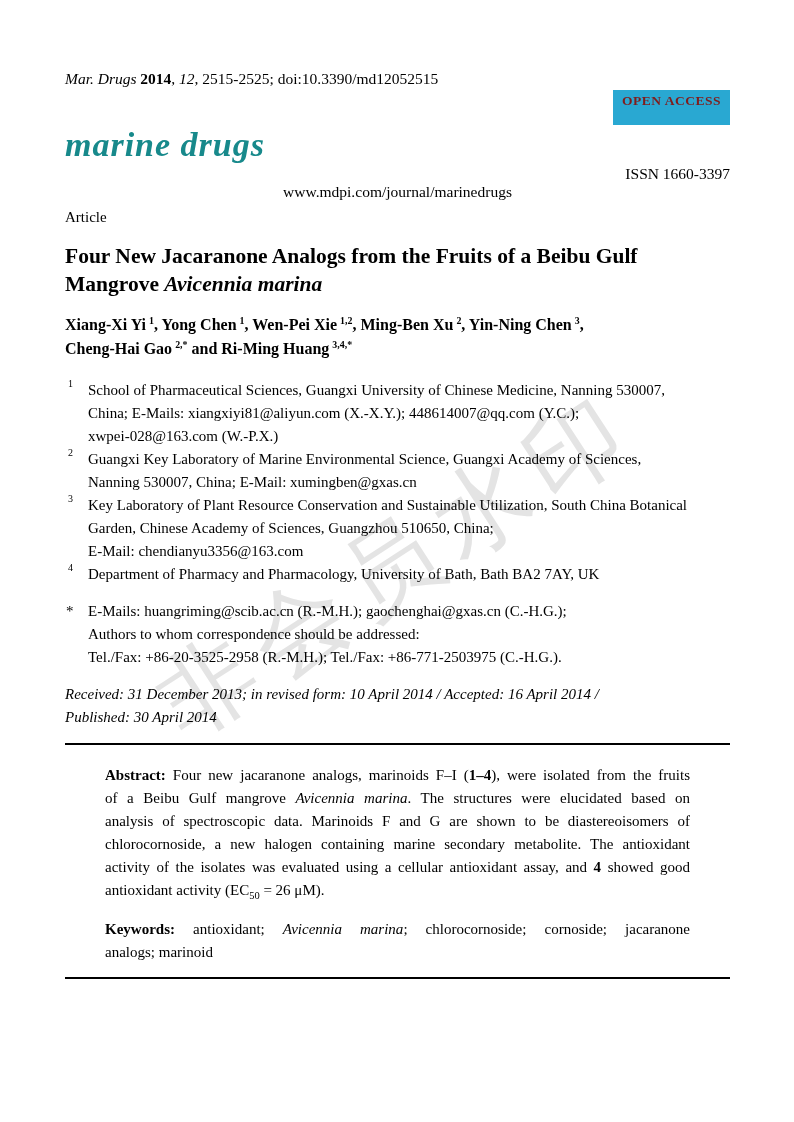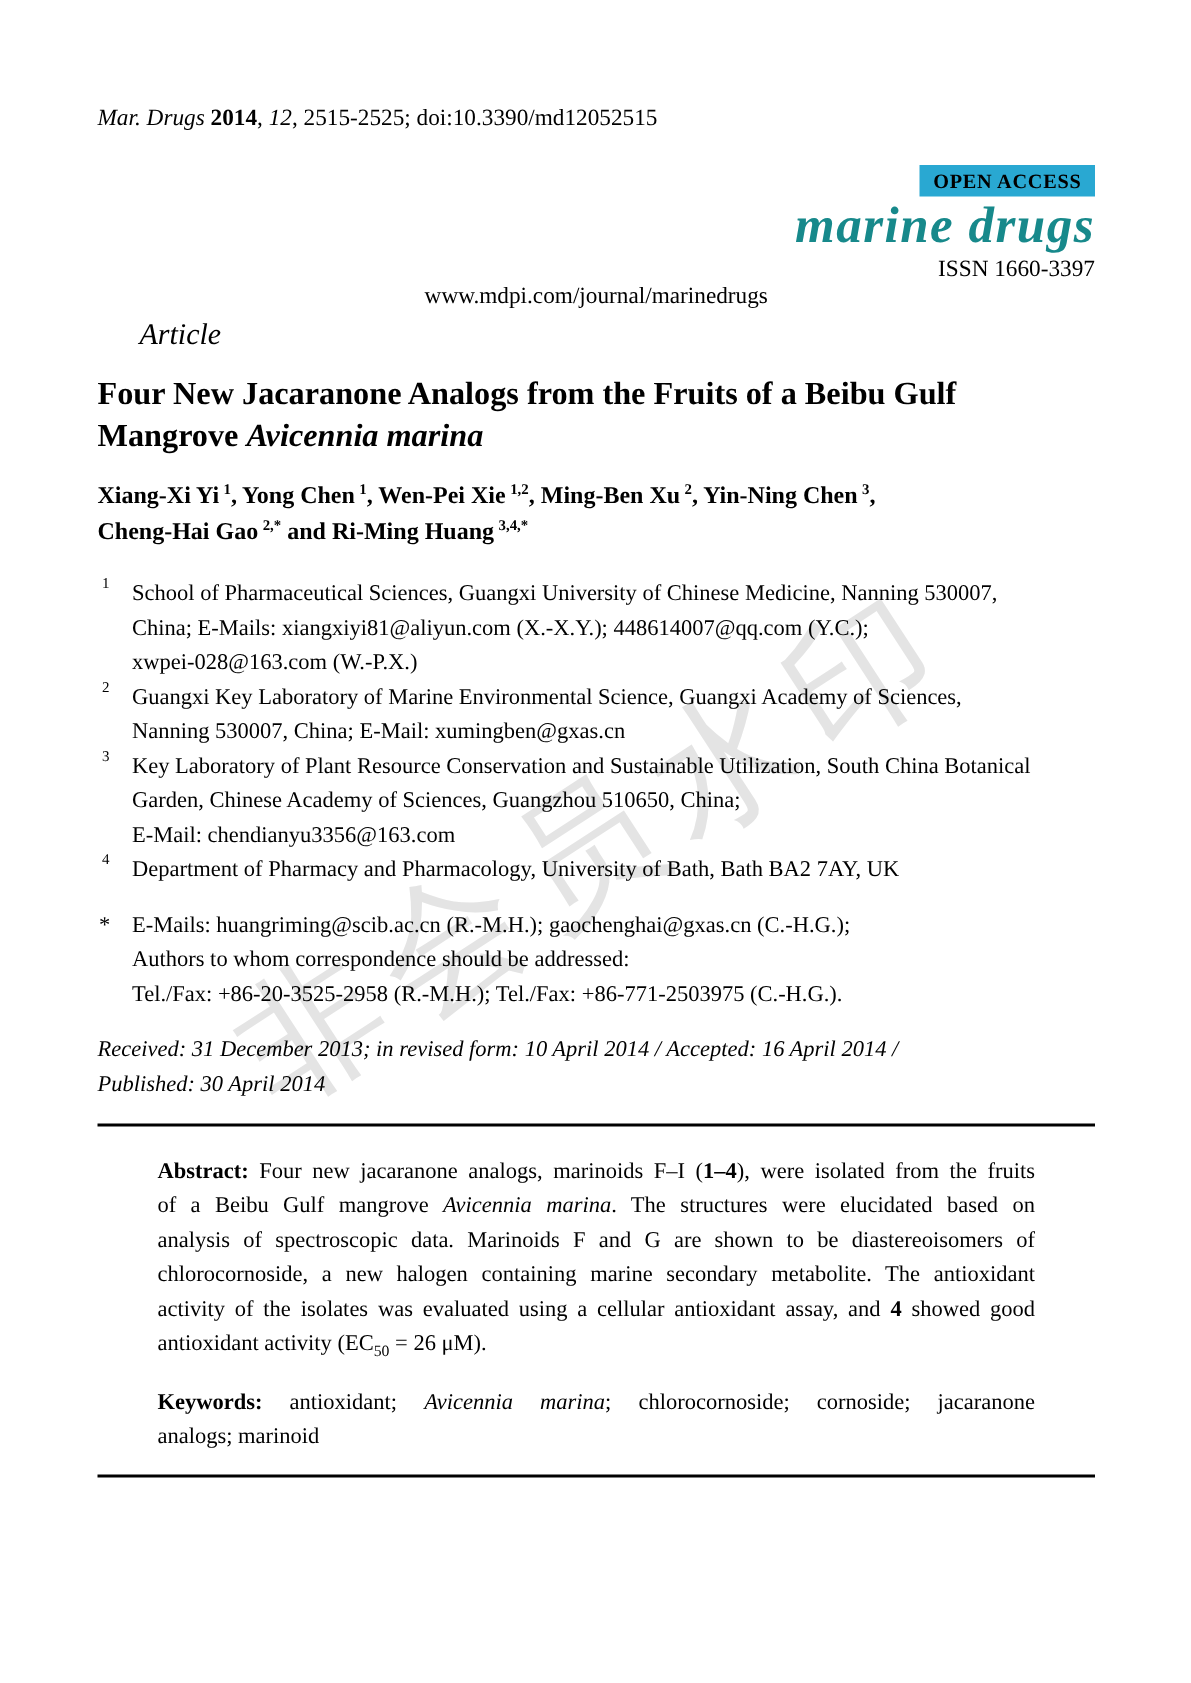--- a/index.html
+++ b/index.html
@@ -15,32 +15,32 @@
     white-space:nowrap; font-family:"DejaVu Sans", sans-serif;
   }
   .content { position:relative; z-index:1; padding:70px 64px 0 65px; }
 
   .citation { font-size:15.5px; line-height:18px; }
   .it { font-style:italic; }
   .b  { font-weight:bold; }
 
   .badge-row { text-align:right; margin-top:2px; }
   .badge {
-    display:inline-block; background:#29a8d2; color:#000000;
+    display:inline-block; background:#29a8d2; color:#7f1d1d;
     font-weight:bold; font-size:13.5px; line-height:1;
-    padding:4px 9px 3px; letter-spacing:0.5px;margin-top:20px;
+    padding:4px 9px 17px; letter-spacing:0.5px;
   }
   .logo {
-    text-align:right; font-size:34px; line-height:36px; margin-top:2px;
+    text-align:left; font-size:34px; line-height:36px; margin-top:2px;
     font-weight:bold; font-style:italic; color:#17898b; letter-spacing:1px;
   }
   .issn { text-align:right; font-weight:normal; font-size:15.5px; line-height:18px; margin-top:2px; }
   .site { text-align:center; font-size:15.5px; line-height:18px; }
 
-  .article-type { font-style:italic; font-size:20px; line-height:18px; margin-top:7px;margin-left:28px; }
+  .article-type { font-size:15px; line-height:18px; margin-top:7px; }
 
   .title { font-size:21.5px; line-height:28px; font-weight:bold; margin:16px 0 0; }
 
   .authors { margin-top:15px; font-weight:bold; font-size:16px; line-height:24px; }
   .authors sup, .aff-marker, .authors .supx {
     font-size:0.62em; position:relative; top:-0.55em; line-height:0;
   }
   .authors .supx { margin-left:3px; }
 
   .affiliations { margin-top:18px; font-size:15px; line-height:23px; }

